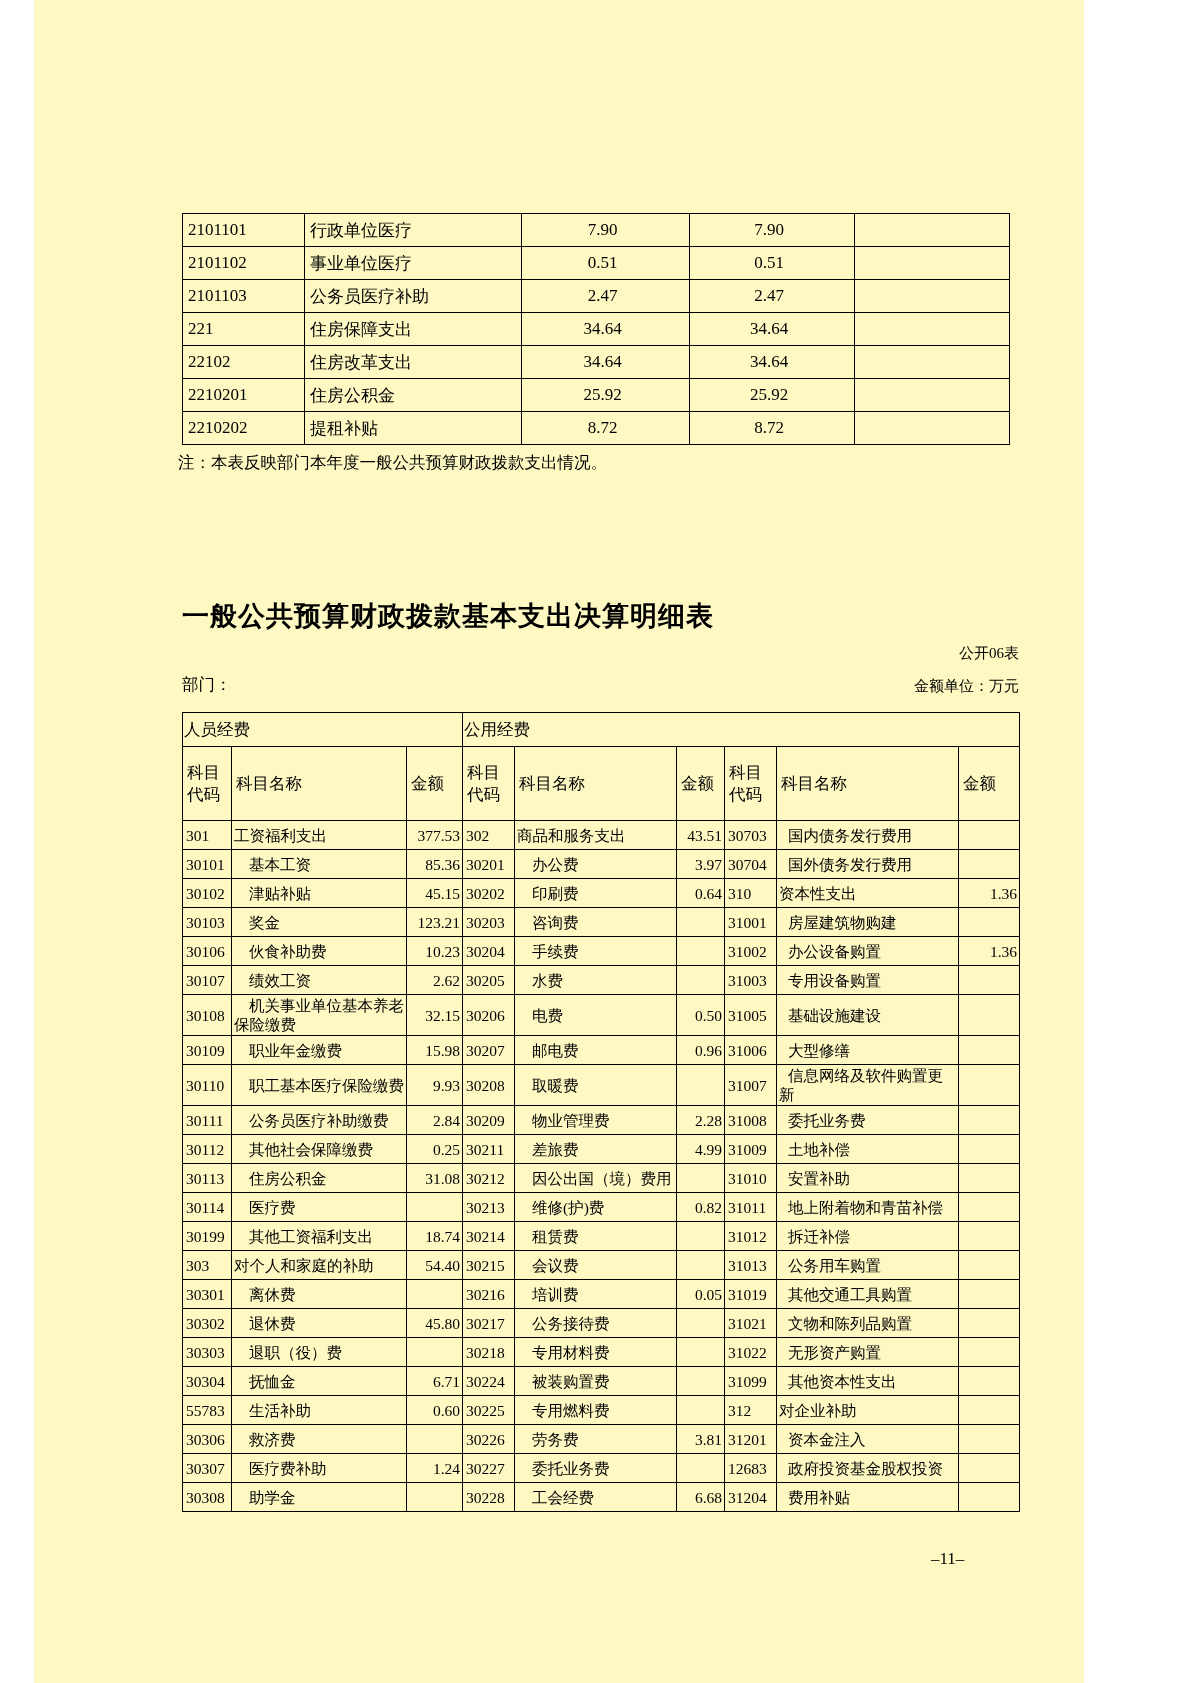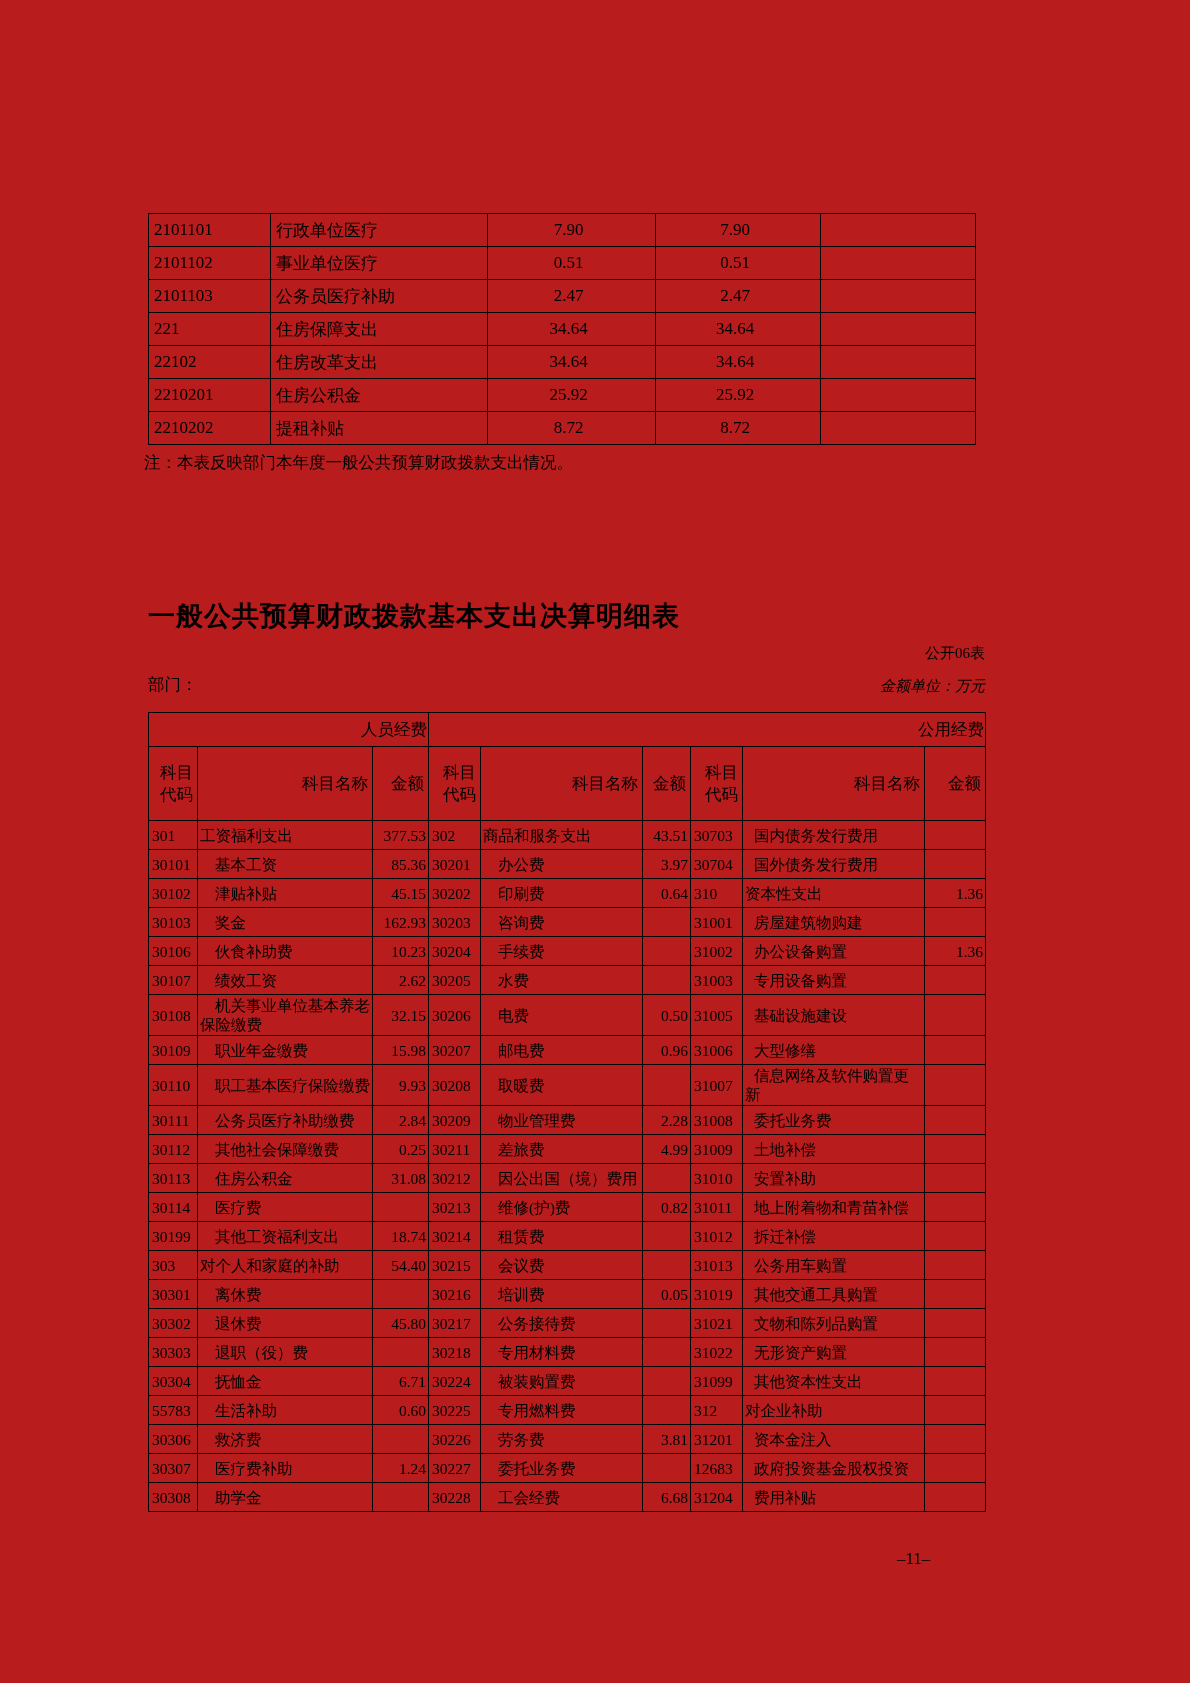--- a/index.html
+++ b/index.html
@@ -1,21 +1,22 @@
 <!DOCTYPE html>
 <html><head>
 <meta charset="utf-8">
 <style>
   html,body{margin:0;padding:0;background:#ffffff;}
   .page{
     position:relative;
-    width:1190px;height:1683px;
-    background:#b91c1c;color:#000;
+    width:1050px;height:1683px;
+    background:#fef9c3;color:#000;
     font-family:"Liberation Serif", serif;
     overflow:hidden;
+    margin-left:34px;
   }
   table{border-collapse:collapse;table-layout:fixed;}
   td,th{border:1px solid #000;font-weight:normal;overflow:hidden;}
 
   
   .summary-table{position:absolute;left:148px;top:213px;width:827px;font-size:17px;}
   .summary-table td{height:32px;vertical-align:middle;padding:0;}
   .summary-table .code{padding-left:5px;text-align:left;}
   .summary-table .name{padding-left:5px;text-align:left;}
   .summary-table .amt{padding-right:6px;text-align:center;}
@@ -27,25 +28,25 @@
     position:absolute;left:148px;top:598px;width:837px;
     text-align:left;font-family:"Liberation Sans", sans-serif;
     font-weight:bold;font-size:27px;letter-spacing:1px;
   }
   .form-label{position:absolute;left:148px;top:644px;width:837px;text-align:right;font-size:15px;}
   .dept-line{
     position:absolute;left:148px;top:674px;width:837px;
     display:flex;justify-content:space-between;align-items:flex-end;
   }
   .dept-line .dept{font-size:16.5px;}
-  .dept-line .unit{font-size:15px;font-style:italic;}
+  .dept-line .unit{font-size:15px;}
 
   
   .detail-table{position:absolute;left:148px;top:712px;width:837px;font-size:15.5px;}
-  .detail-table th{text-align:right;vertical-align:middle;}
+  .detail-table th{text-align:left;vertical-align:middle;}
   .detail-table .group-row th{height:31px;font-size:16.5px;}
   .detail-table .head-row th{height:73px;font-size:16.5px;line-height:22px;padding:0 4px;}
   .detail-table td{height:26px;vertical-align:middle;padding:1px 0;line-height:19px;}
   .detail-table .code{padding-left:3px;text-align:left;}
   .detail-table .name{padding-left:2px;text-align:left;}
   .detail-table .name.sub{text-indent:15px;}
   .detail-table .name.sub-s{text-indent:9px;}
   .detail-table .amt{padding-right:2px;text-align:right;}
 
   .page-number{position:absolute;left:897px;top:1549px;font-size:17px;}
@@ -184,21 +185,21 @@
           <td class="code">30202</td>
           <td class="name sub">印刷费</td>
           <td class="amt">0.64</td>
           <td class="code">310</td>
           <td class="name">资本性支出</td>
           <td class="amt">1.36</td>
         </tr>
         <tr>
           <td class="code">30103</td>
           <td class="name sub">奖金</td>
-          <td class="amt">162.93</td>
+          <td class="amt">123.21</td>
           <td class="code">30203</td>
           <td class="name sub">咨询费</td>
           <td class="amt"></td>
           <td class="code">31001</td>
           <td class="name sub-s">房屋建筑物购建</td>
           <td class="amt"></td>
         </tr>
         <tr>
           <td class="code">30106</td>
           <td class="name sub">伙食补助费</td>

